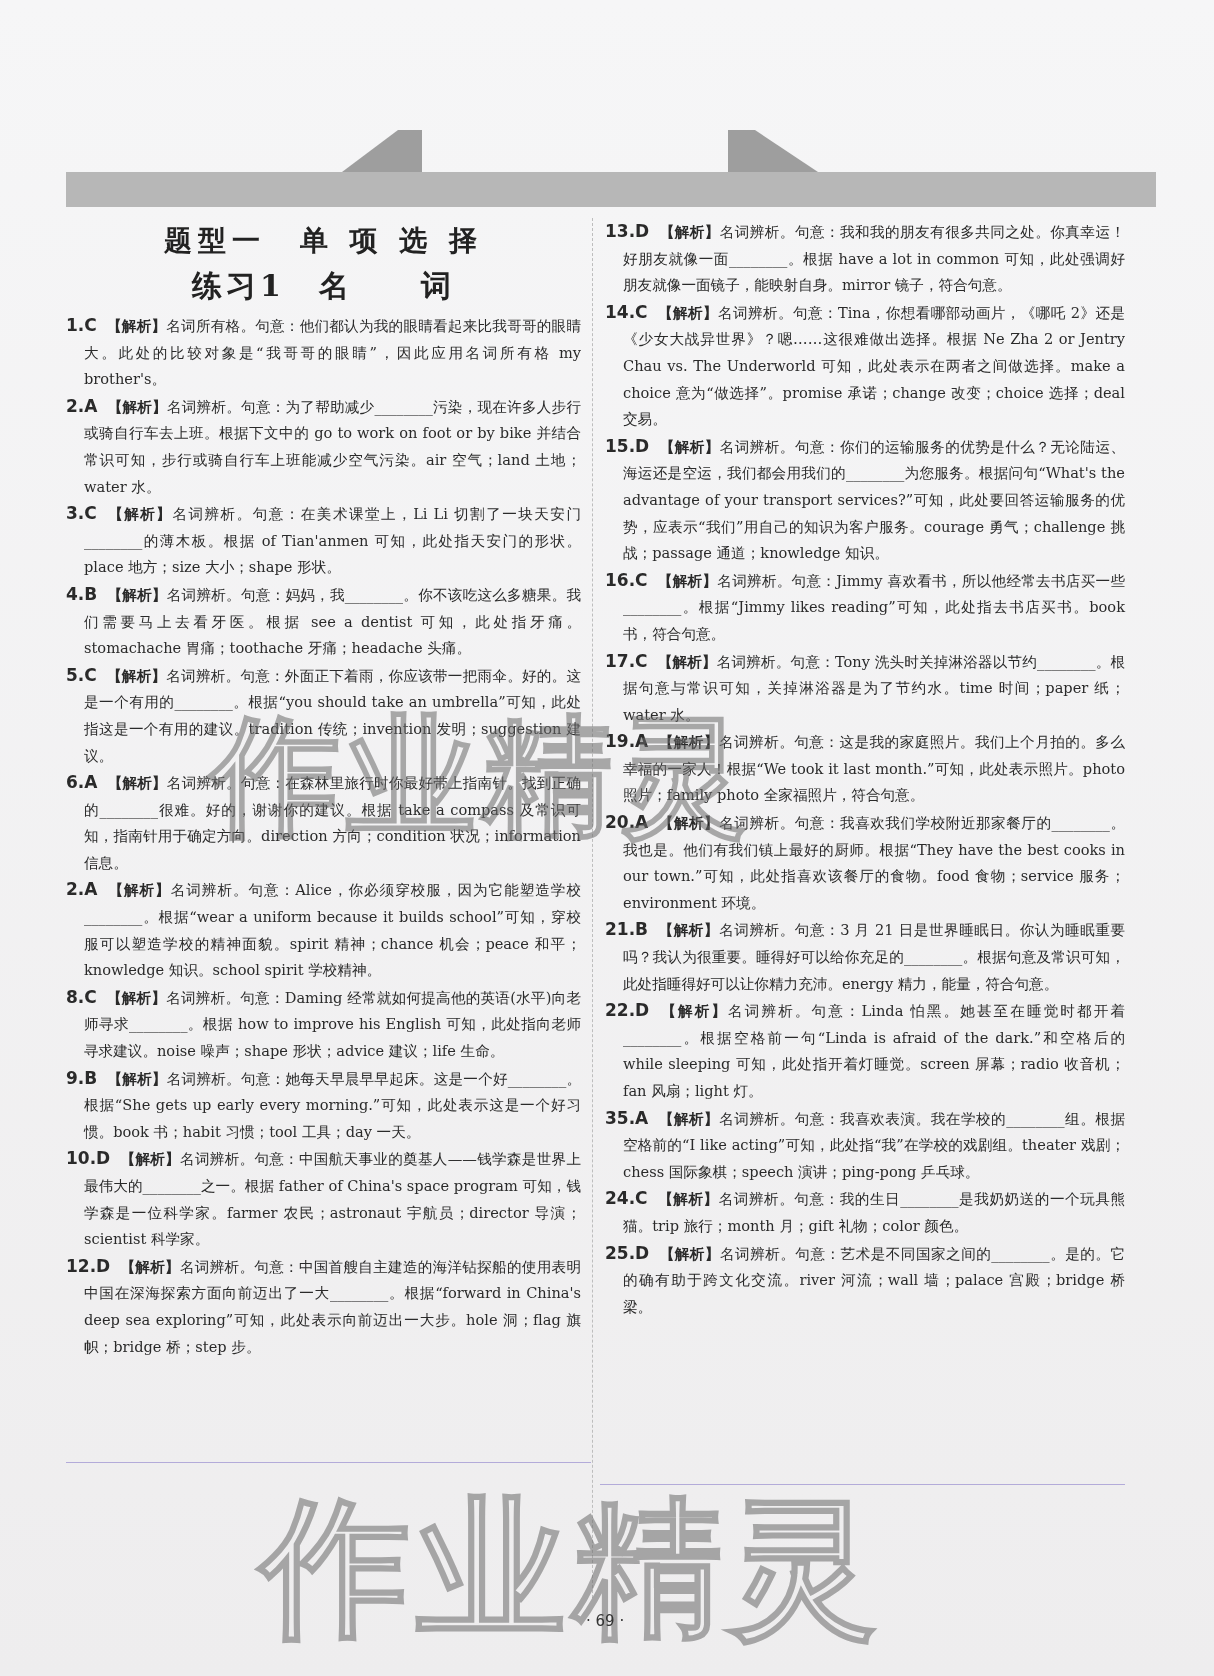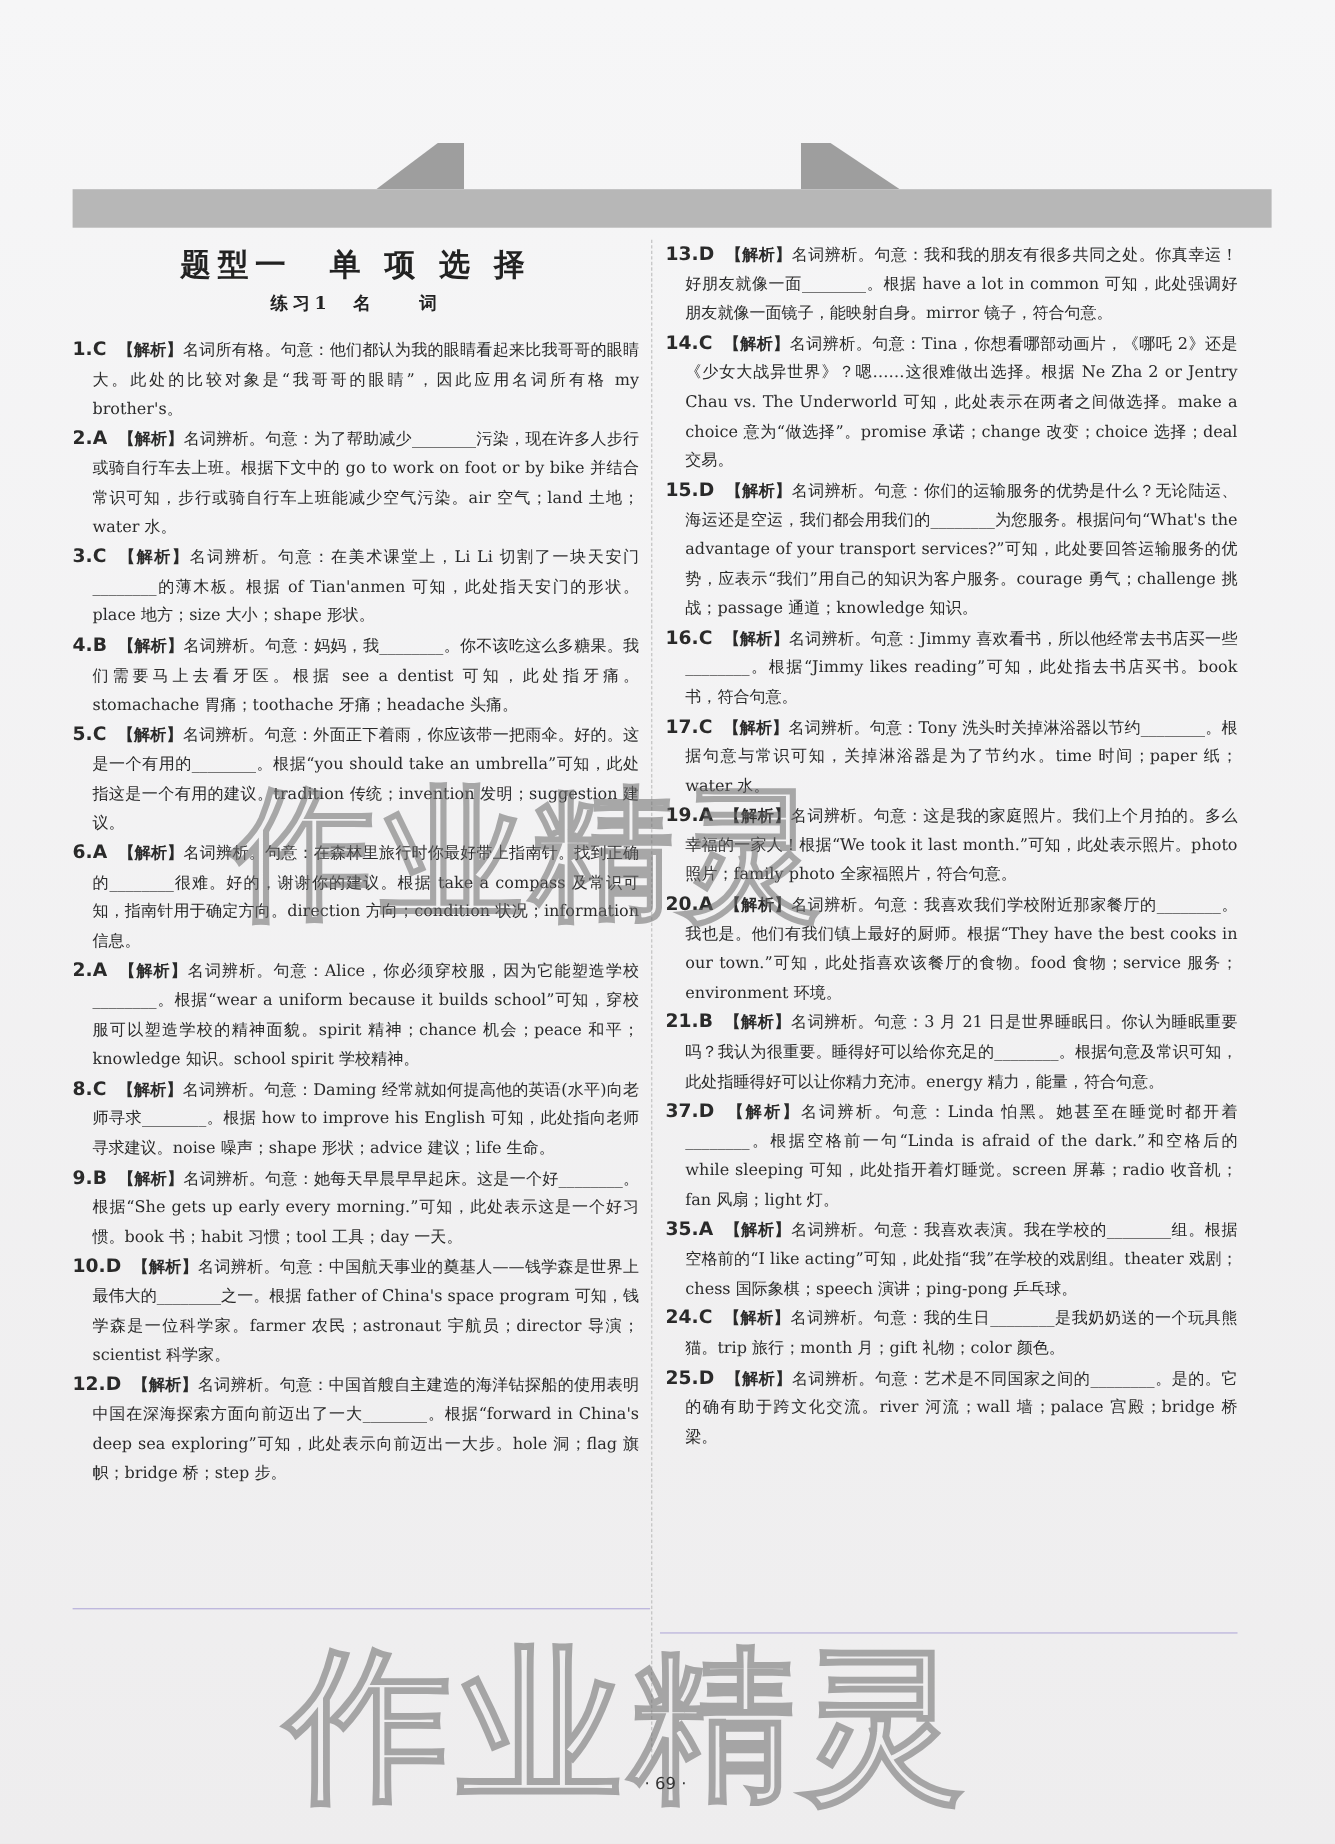--- a/index.html
+++ b/index.html
@@ -46,22 +46,22 @@
   .col-right { left:605px; width:520px; }
   .col-divider {
     position:absolute; left:592px; top:218px; width:0; height:1380px;
     border-left:1px dashed #bdbdbd;
   }
   .section-title {
     text-align:center; font-weight:bold; font-size:28px;
     letter-spacing:6px; margin:4px 0 6px 0; color:#222;
   }
   .section-sub {
-    text-align:center; font-weight:bold; font-size:16px;
-    letter-spacing:4px; margin:6px 0 18px 0; color:#222;
+    text-align:center; font-weight:bold; font-size:30px;
+    letter-spacing:4px; margin:6px 0 5px 0; color:#222;
   }
   .entry {
     font-size:14.6px; line-height:26.6px;
     text-indent:-18px; padding-left:18px;
     text-align:justify;
   }
   .num {
     font-family:"DejaVu Sans","Liberation Sans",sans-serif;
     font-weight:bold; font-size:17px;
   }
@@ -118,21 +118,21 @@
   <div class="column col-right">
     <div id="right-entries">
         <div class="entry"><span class="num">13.D</span><span class="tag">【解析】</span><span>名词辨析。句意：我和我的朋友有很多共同之处。你真幸运！好朋友就像一面________。根据 have a lot in common 可知，此处强调好朋友就像一面镜子，能映射自身。mirror 镜子，符合句意。</span></div>
         <div class="entry"><span class="num">14.C</span><span class="tag">【解析】</span><span>名词辨析。句意：Tina，你想看哪部动画片，《哪吒 2》还是《少女大战异世界》？嗯……这很难做出选择。根据 Ne Zha 2 or Jentry Chau vs. The Underworld 可知，此处表示在两者之间做选择。make a choice 意为“做选择”。promise 承诺；change 改变；choice 选择；deal 交易。</span></div>
         <div class="entry"><span class="num">15.D</span><span class="tag">【解析】</span><span>名词辨析。句意：你们的运输服务的优势是什么？无论陆运、海运还是空运，我们都会用我们的________为您服务。根据问句“What's the advantage of your transport services?”可知，此处要回答运输服务的优势，应表示“我们”用自己的知识为客户服务。courage 勇气；challenge 挑战；passage 通道；knowledge 知识。</span></div>
         <div class="entry"><span class="num">16.C</span><span class="tag">【解析】</span><span>名词辨析。句意：Jimmy 喜欢看书，所以他经常去书店买一些________。根据“Jimmy likes reading”可知，此处指去书店买书。book 书，符合句意。</span></div>
         <div class="entry"><span class="num">17.C</span><span class="tag">【解析】</span><span>名词辨析。句意：Tony 洗头时关掉淋浴器以节约________。根据句意与常识可知，关掉淋浴器是为了节约水。time 时间；paper 纸；water 水。</span></div>
         <div class="entry"><span class="num">19.A</span><span class="tag">【解析】</span><span>名词辨析。句意：这是我的家庭照片。我们上个月拍的。多么幸福的一家人！根据“We took it last month.”可知，此处表示照片。photo 照片；family photo 全家福照片，符合句意。</span></div>
         <div class="entry"><span class="num">20.A</span><span class="tag">【解析】</span><span>名词辨析。句意：我喜欢我们学校附近那家餐厅的________。我也是。他们有我们镇上最好的厨师。根据“They have the best cooks in our town.”可知，此处指喜欢该餐厅的食物。food 食物；service 服务；environment 环境。</span></div>
         <div class="entry"><span class="num">21.B</span><span class="tag">【解析】</span><span>名词辨析。句意：3 月 21 日是世界睡眠日。你认为睡眠重要吗？我认为很重要。睡得好可以给你充足的________。根据句意及常识可知，此处指睡得好可以让你精力充沛。energy 精力，能量，符合句意。</span></div>
-        <div class="entry"><span class="num">37.D</span><span class="tag">【解析】</span><span>名词辨析。句意：Linda 怕黑。她甚至在睡觉时都开着________。根据空格前一句“Linda is afraid of the dark.”和空格后的 while sleeping 可知，此处指开着灯睡觉。screen 屏幕；radio 收音机；fan 风扇；light 灯。</span></div>
+        <div class="entry"><span class="num">22.D</span><span class="tag">【解析】</span><span>名词辨析。句意：Linda 怕黑。她甚至在睡觉时都开着________。根据空格前一句“Linda is afraid of the dark.”和空格后的 while sleeping 可知，此处指开着灯睡觉。screen 屏幕；radio 收音机；fan 风扇；light 灯。</span></div>
         <div class="entry"><span class="num">35.A</span><span class="tag">【解析】</span><span>名词辨析。句意：我喜欢表演。我在学校的________组。根据空格前的“I like acting”可知，此处指“我”在学校的戏剧组。theater 戏剧；chess 国际象棋；speech 演讲；ping-pong 乒乓球。</span></div>
         <div class="entry"><span class="num">24.C</span><span class="tag">【解析】</span><span>名词辨析。句意：我的生日________是我奶奶送的一个玩具熊猫。trip 旅行；month 月；gift 礼物；color 颜色。</span></div>
         <div class="entry"><span class="num">25.D</span><span class="tag">【解析】</span><span>名词辨析。句意：艺术是不同国家之间的________。是的。它的确有助于跨文化交流。river 河流；wall 墙；palace 宫殿；bridge 桥梁。</span></div>
       </div>
   </div>
 
   <div class="pen-line" style="left:66px; top:1462px; width:525px;"></div>
   <div class="pen-line" style="left:600px; top:1484px; width:525px;"></div>
 
   <div class="watermark wm1">作业精灵</div>

